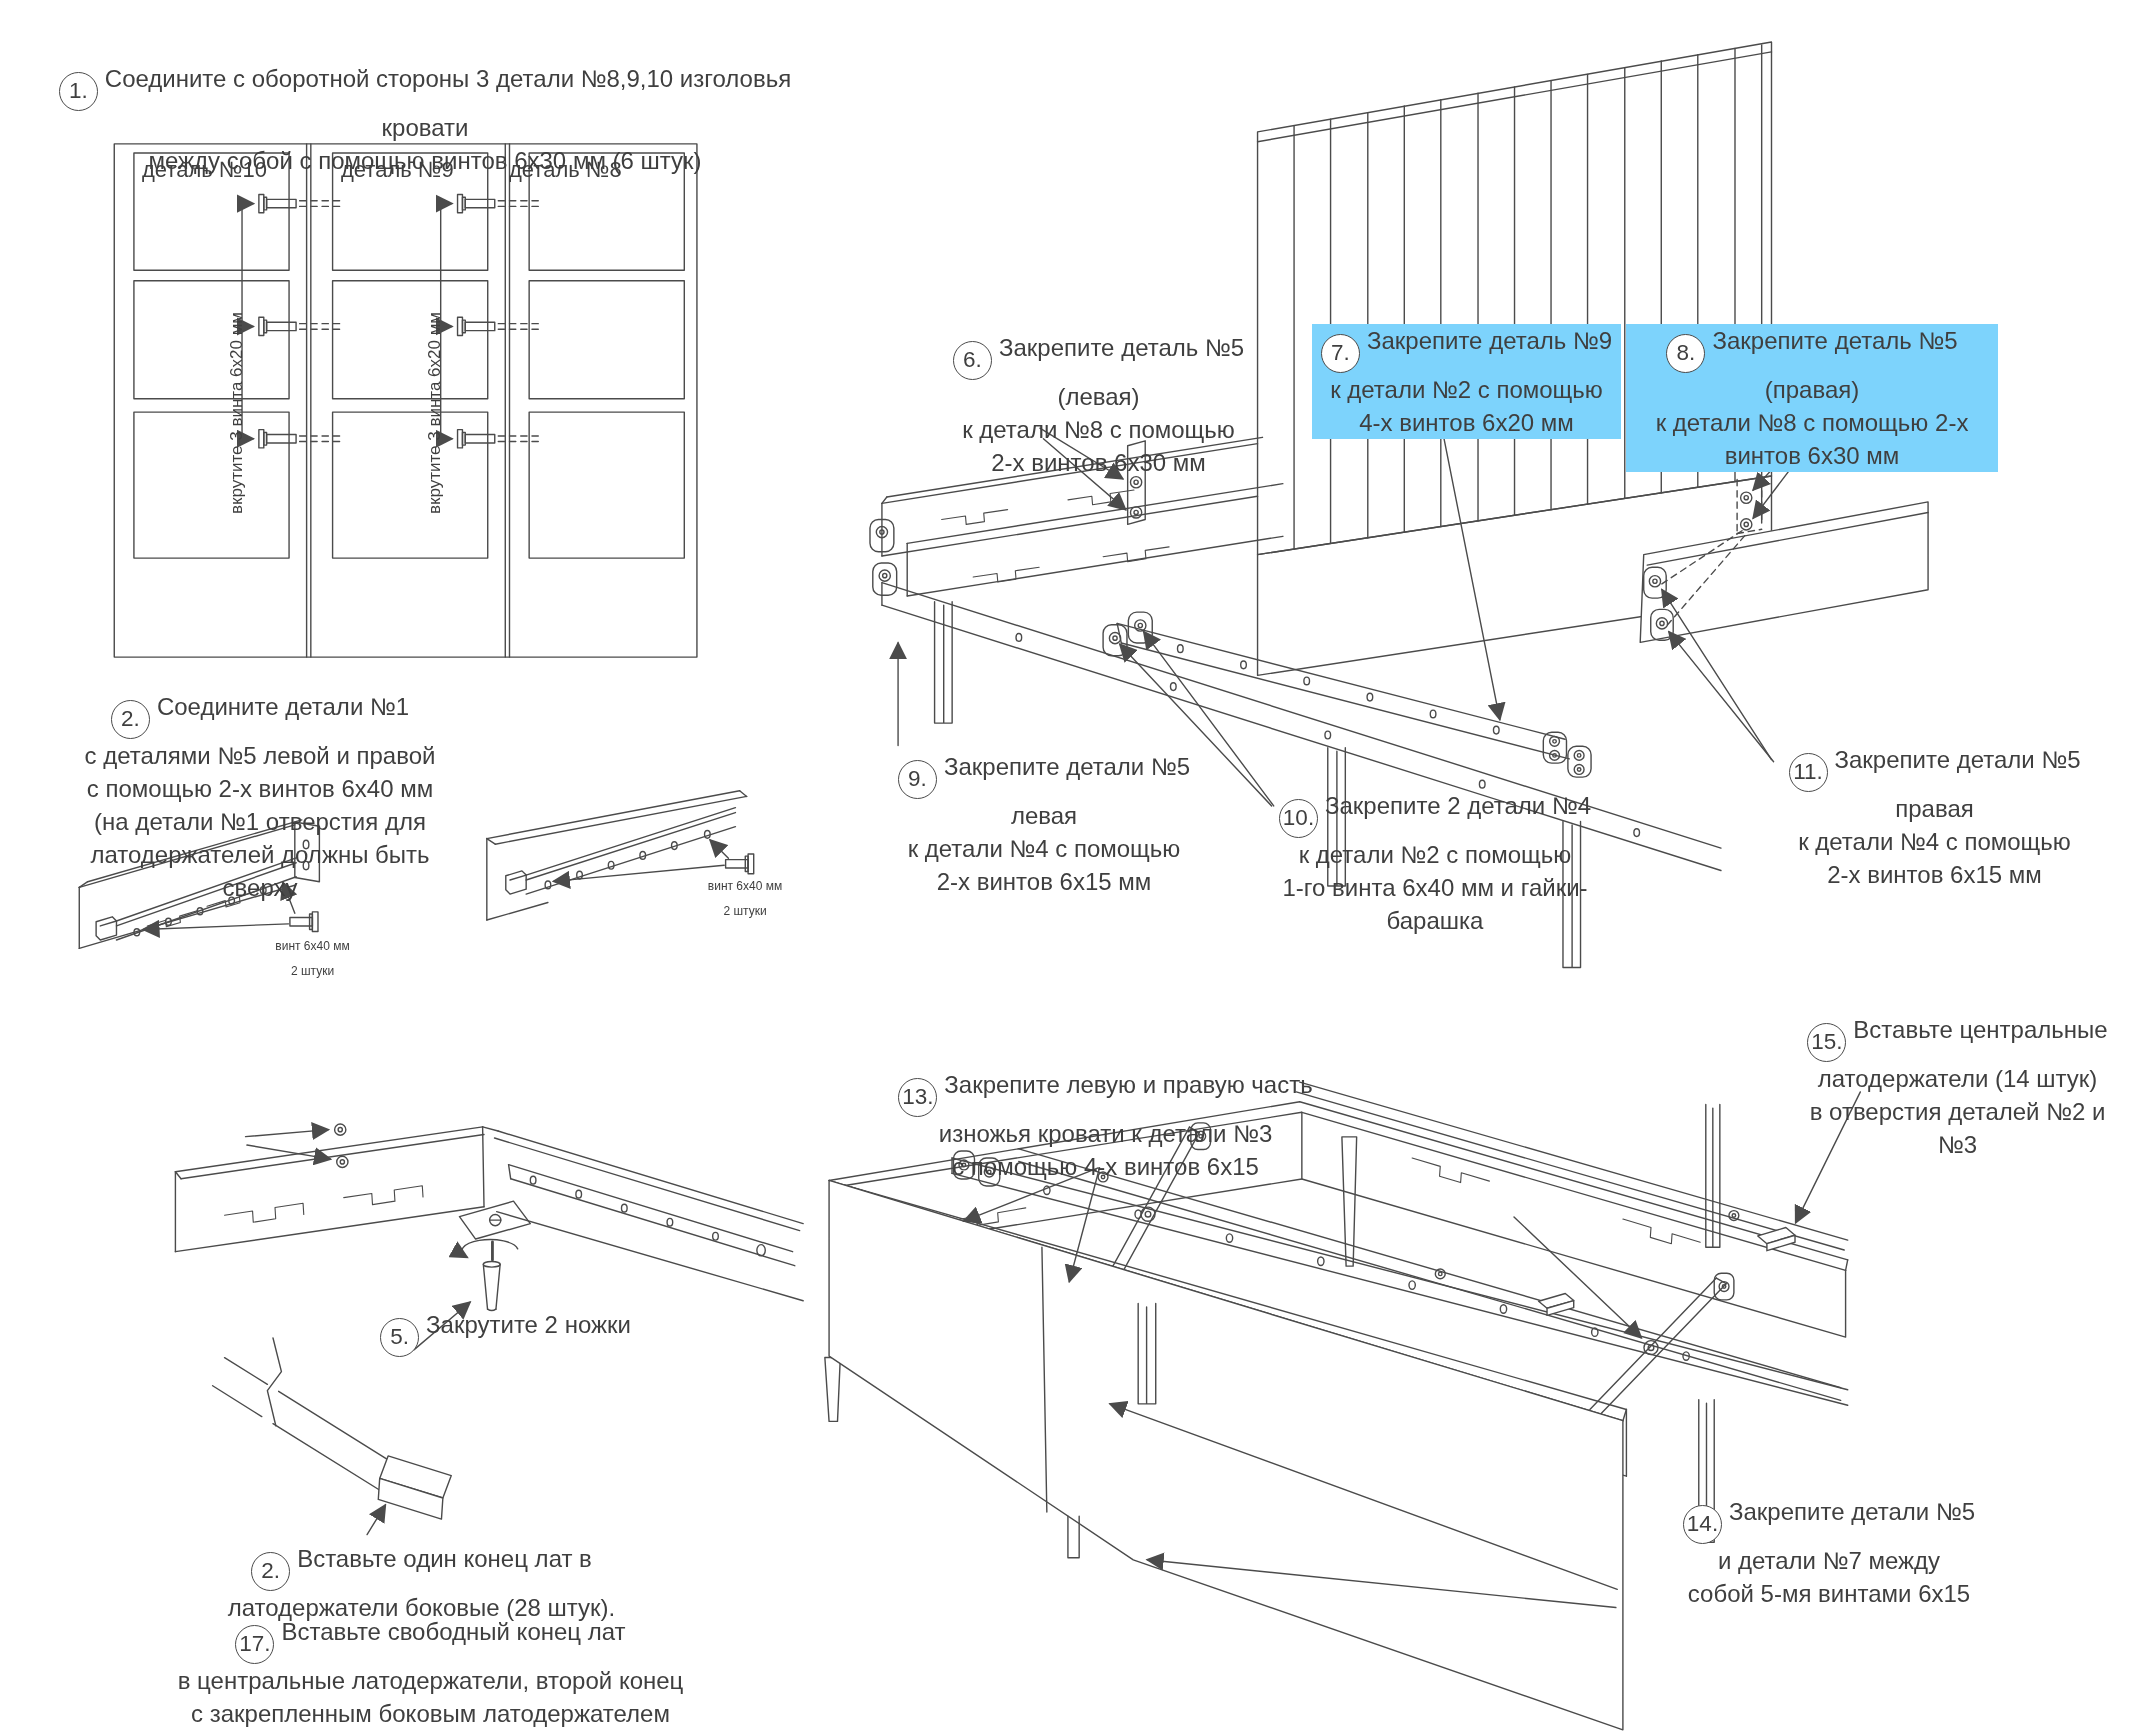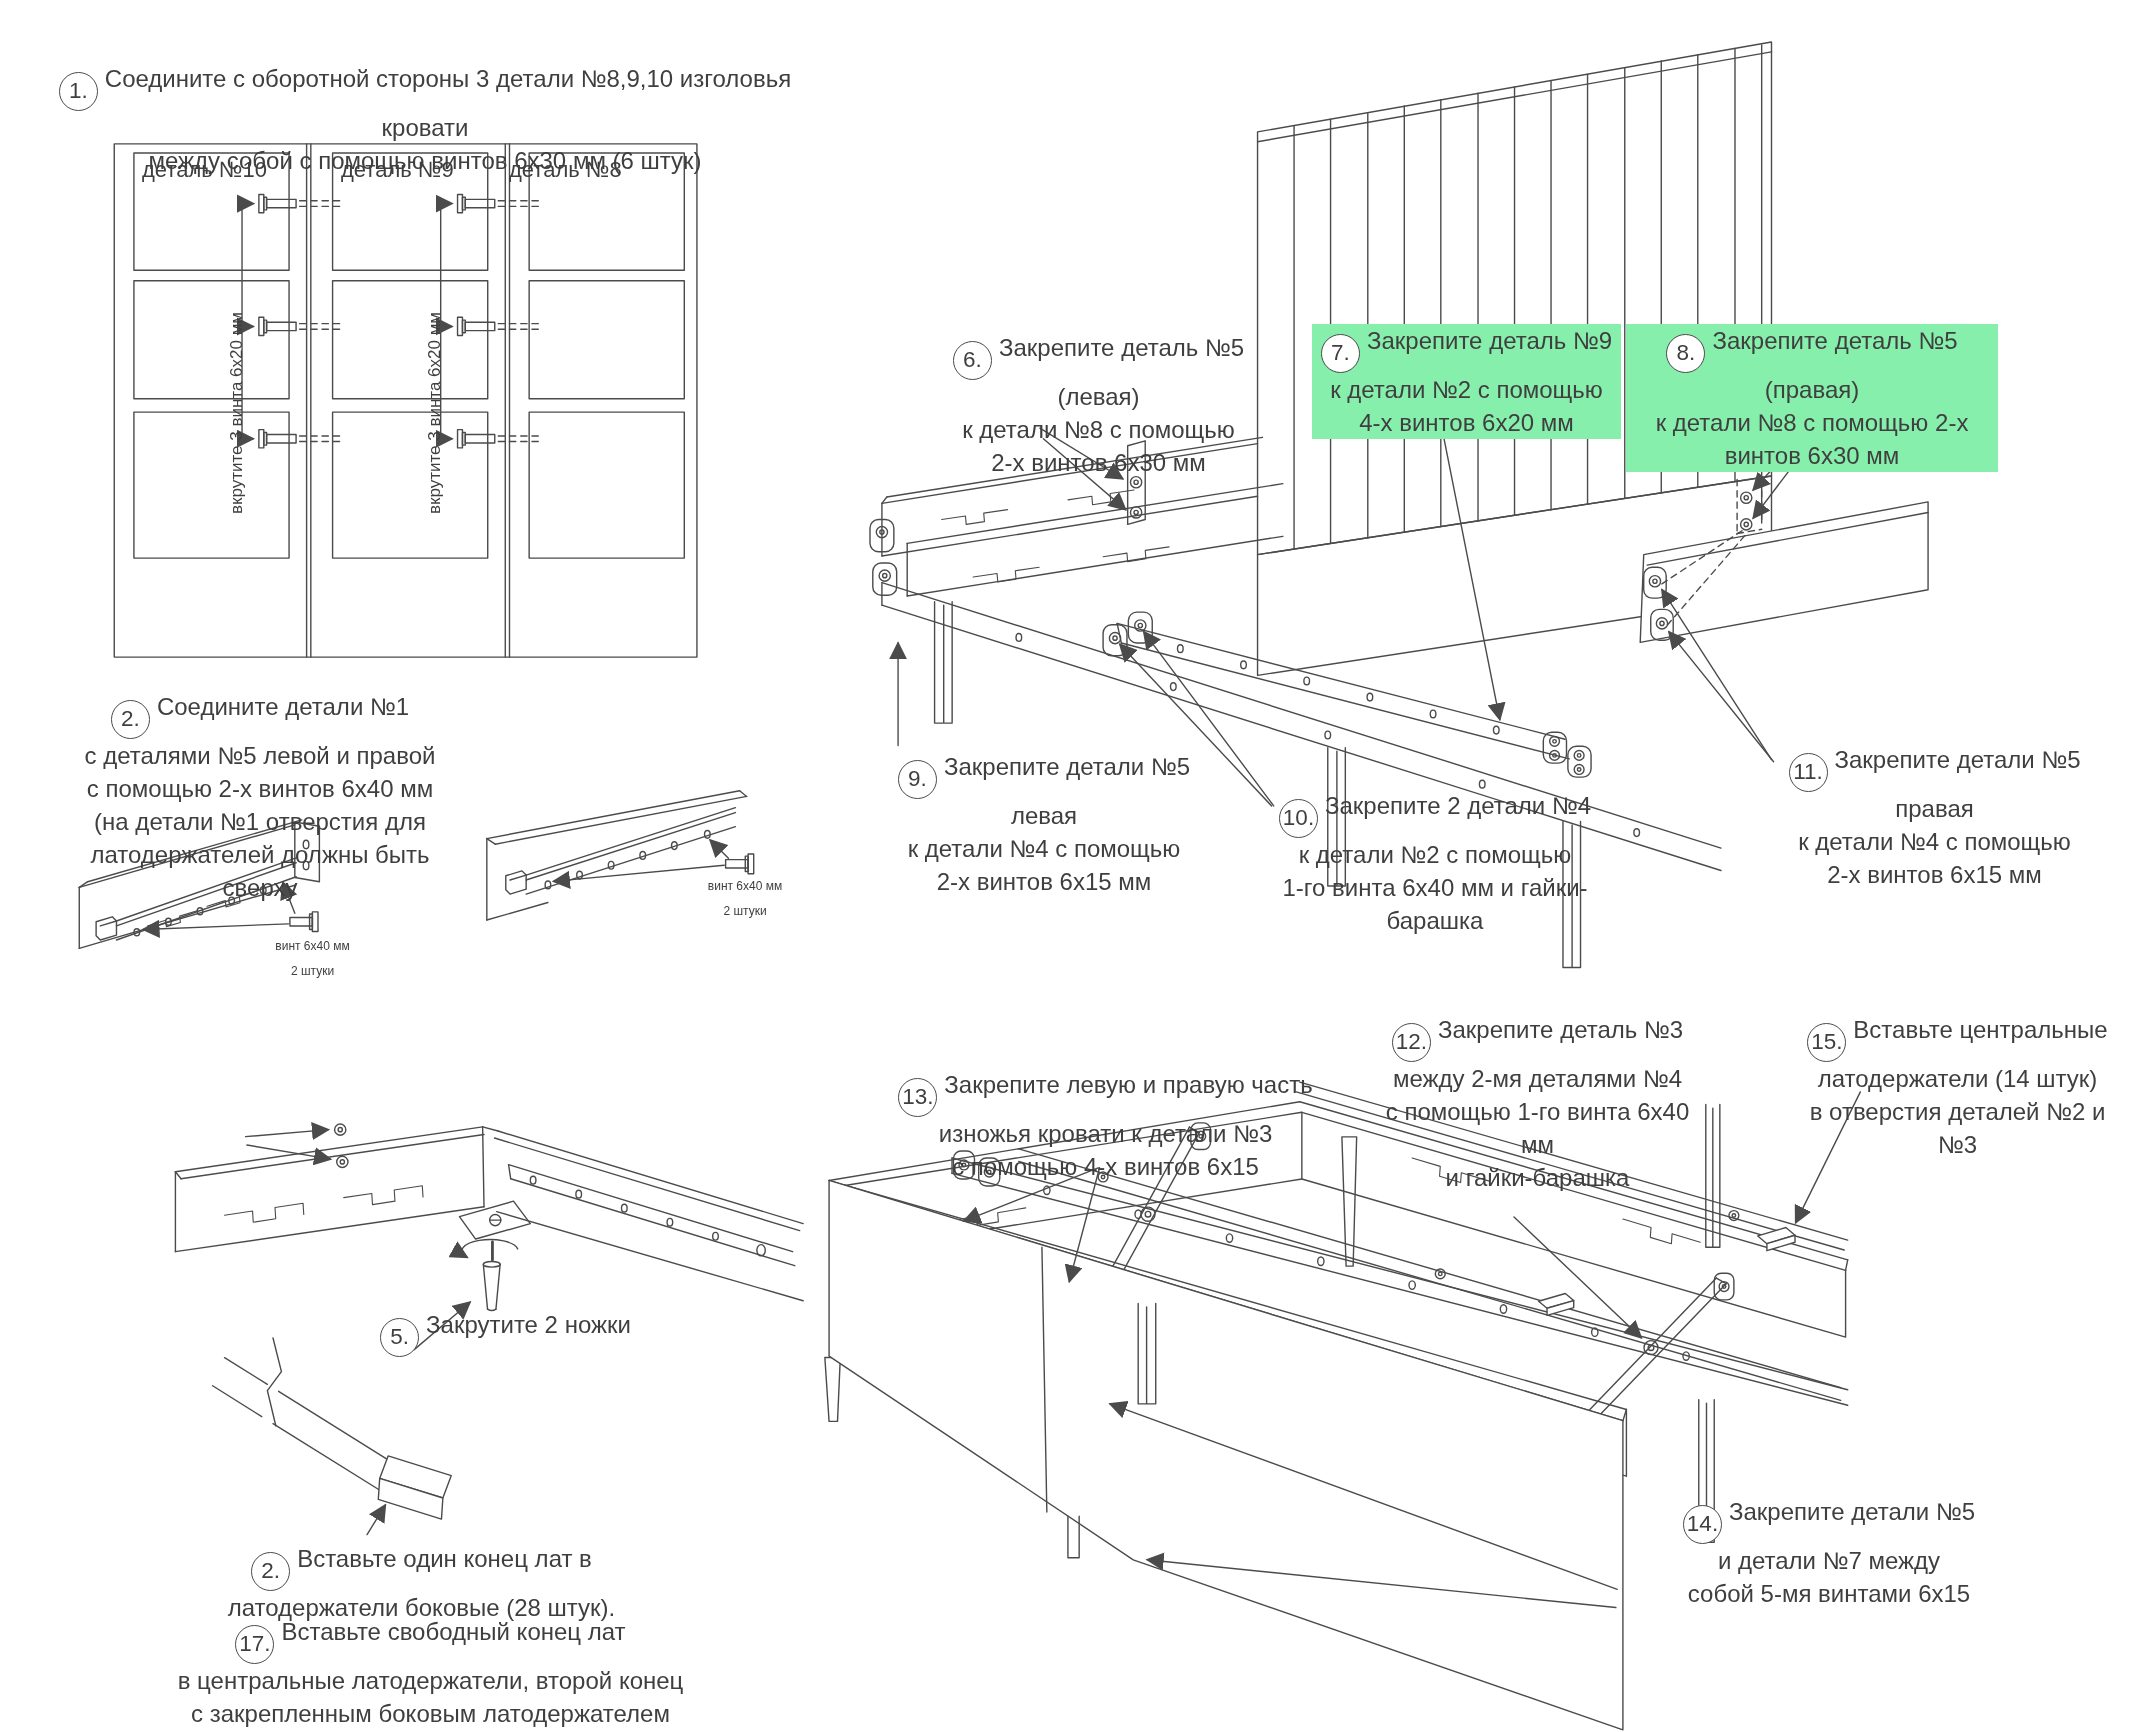--- a/index.html
+++ b/index.html
@@ -12,21 +12,21 @@
   svg{position:absolute;overflow:visible;}
   svg *{fill:none;stroke:var(--line);stroke-width:2;stroke-linecap:round;stroke-linejoin:round;}
   svg .wf{fill:#ffffff;}
   svg .dsh{stroke-dasharray:9 7;}
   svg .thin{stroke-width:1.6;}
   .step{position:absolute;text-align:center;font-size:24px;line-height:33px;}
   .step .num{display:inline-block;box-sizing:border-box;width:39px;height:39px;line-height:35px;
              border:1.8px solid var(--line);border-radius:50%;font-size:22.5px;text-align:center;
              margin-right:7px;vertical-align:-10.5px;background:#fff;}
   .step .txt{display:inline;white-space:pre-line;}
-  .wbg{background:#86efac;}
+  .wbg{background:#7dd3fc;}
   .small-label{position:absolute;font-size:12px;line-height:24.6px;text-align:center;white-space:pre-line;}
   .panel-label{position:absolute;font-size:22px;white-space:nowrap;}
   .vnote{position:absolute;font-size:17px;white-space:nowrap;
          transform:translate(-50%,-50%) rotate(-90deg);}
 </style>
 </head>
 <body>
 
 <div id="page">
 
@@ -556,26 +556,20 @@
   <div class="step" style="left:1249px;top:789px;width:372px">
     <span class="num">10.</span><span class="txt">Закрепите 2 детали №4
 к детали №2 с помощью
 1-го винта 6х40 мм и гайки-барашка</span>
   </div>
   <div class="step" style="left:1752px;top:743px;width:365px">
     <span class="num">11.</span><span class="txt">Закрепите детали №5 правая
 к детали №4 с помощью
 2-х винтов 6х15 мм</span>
   </div>
-  <div class="step" style="left:1369px;top:1013px;width:337px">
-    <span class="num">12.</span><span class="txt">Закрепите  деталь №3
-между 2-мя деталями №4
-с помощью 1-го винта 6х40 мм
-и гайки-барашка</span>
-  </div>
   <div class="step" style="left:888px;top:1068px;width:435px">
     <span class="num">13.</span><span class="txt">Закрепите левую и правую часть
 изножья кровати к детали №3
 с помощью 4-х винтов 6х15</span>
   </div>
   <div class="step" style="left:1608px;top:1495px;width:442px">
     <span class="num">14.</span><span class="txt">Закрепите детали №5
 и детали №7  между
 собой 5-мя винтами 6х15</span>
   </div>

